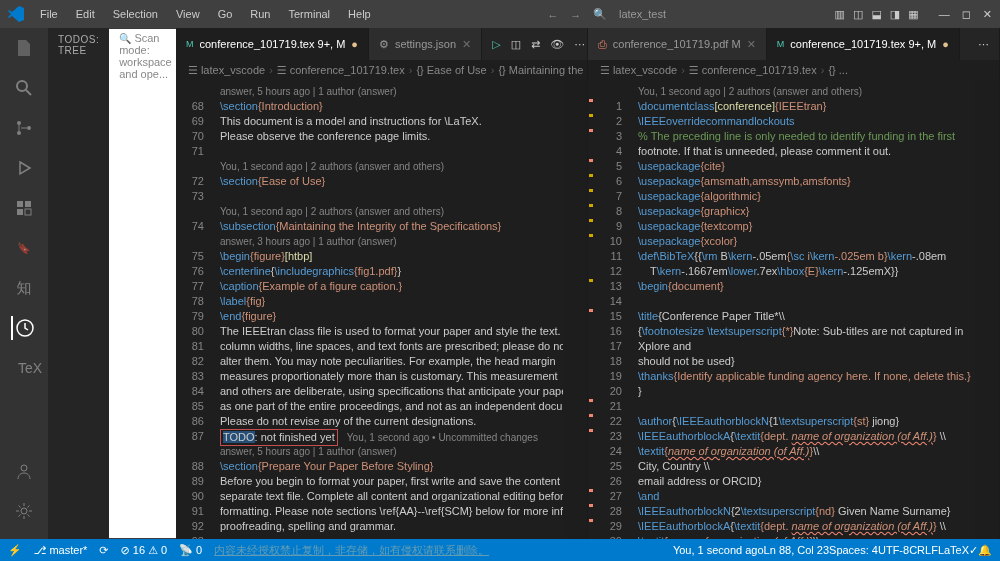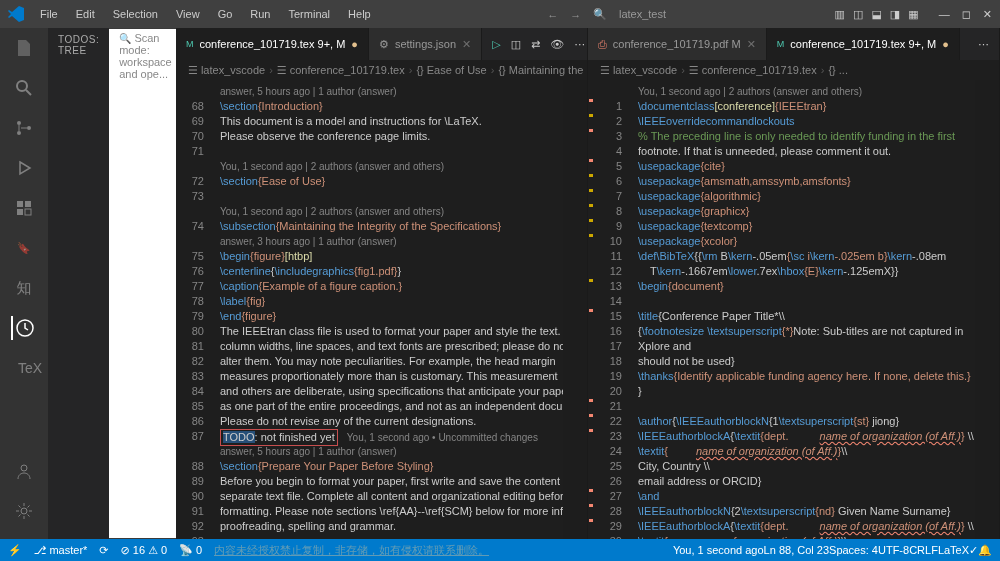--- a/index.html
+++ b/index.html
@@ -40,21 +40,21 @@
 .codebody{flex:1;padding:4px 0;overflow:hidden;white-space:pre;position:relative;}
 .codebody .line{height:15px;padding-left:8px;}
 .errstrip{width:6px;background:#1e1e1e;position:relative;}
 .errstrip .m{position:absolute;left:1px;width:4px;height:3px;}
 .lens{color:#858585;font-size:10px;}
 .kw{color:#569cd6;}
 .fn{color:#dcdcaa;}
 .st{color:#ce9178;}
 .cm{color:#6a9955;}
 .it{font-style:italic;}
-.wavy{text-decoration:underline wavy #f48771;margin-left:28px;}
+.wavy{text-decoration:underline wavy #f48771;}
 .hl{background:#264f78;}
 .box-red{border:1px solid #c74e4e;display:inline-block;padding:0 2px;}
 .statusbar{height:22px;background:#007acc;display:flex;align-items:center;padding:0 8px;color:#fff;font-size:11px;gap:12px;}
 .statusbar .right{margin-left:auto;display:flex;align-items:center;}
 svg{display:block;}
 .minimap{width:24px;background:#1e1e1e;opacity:0.3;}
 </style>
 </head>
 <body>
 

